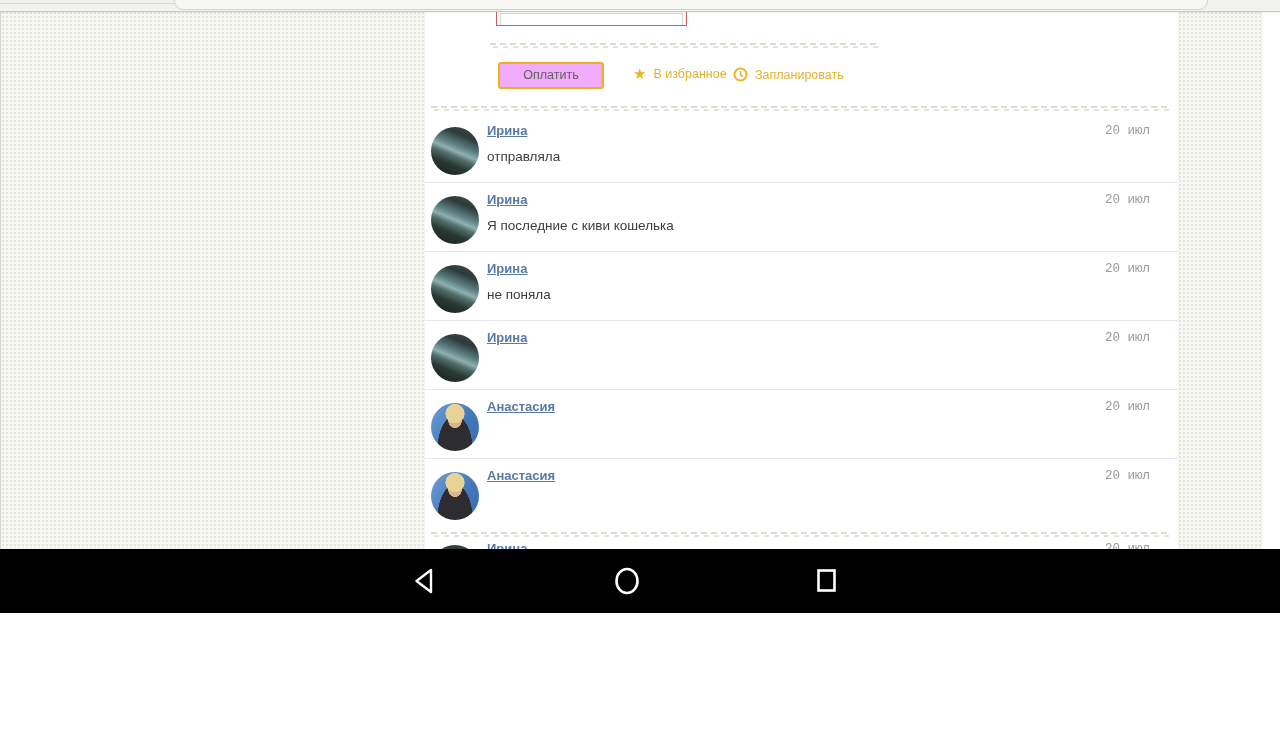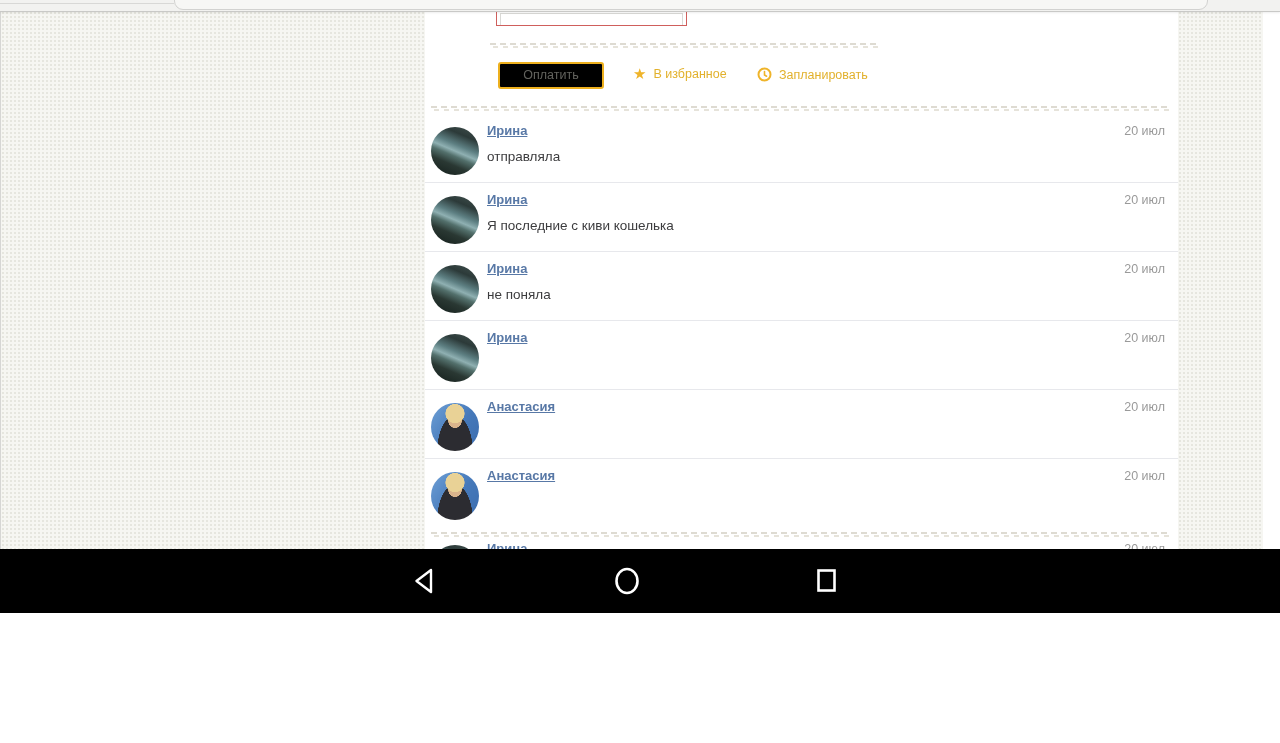--- a/index.html
+++ b/index.html
@@ -38,45 +38,45 @@
     background-image:repeating-linear-gradient(90deg,#dedbd2 0 6px,transparent 6px 10px),
                      repeating-linear-gradient(90deg,transparent 0 3px,#e6e3da 3px 8px,transparent 8px 10px);
     background-size:10px 2px,10px 2px;background-repeat:repeat-x,repeat-x;
     background-position:0 0,0 3px;}
   .dash.a{left:490px;top:43px;width:388px;}
   .dash.b{left:431px;top:106px;width:740px;}
   .dash.c{left:431px;top:532px;width:740px;}
 
   
   .pay-btn{position:absolute;left:498px;top:62px;width:106px;height:27px;box-sizing:border-box;
-           background:#000000;border:2px solid #edb01e;border-radius:3px;
+           background:#f0abfc;border:2px solid #edb01e;border-radius:3px;
            font-size:12.5px;color:#63635e;text-align:center;line-height:23px;cursor:pointer;z-index:3;}
   .gold-link{position:absolute;top:67px;display:flex;align-items:center;gap:7px;
              font-size:12.5px;color:#e2b12c;cursor:pointer;z-index:3;}
   .gold-link .star{font-size:15px;color:#efb42a;line-height:14px;}
   .fav{left:633px;}
-  .sched{left:757px;text-align:center;}
+  .sched{left:733px;text-align:center;}
 
   
   .msg-list{position:absolute;left:425px;top:114px;width:753px;height:435px;overflow:hidden;
             background:#fff;z-index:2;}
   .row{position:relative;height:69px;box-sizing:border-box;border-bottom:1px solid #e7e8ec;}
   .row.tall{height:80px;border-bottom:none;}
   .row.partial{height:30px;border-bottom:none;}
   .avatar{position:absolute;left:6px;top:13px;width:48px;height:48px;border-radius:50%;overflow:hidden;}
   .avatar.landscape{background:
      linear-gradient(203deg,#42524f 0%,#2c3a39 22%,#5d7f82 40%,#8fb0b2 50%,#53706c 58%,#2a3833 72%,#131d1a 100%);}
   .avatar.person{background:
      radial-gradient(circle at 50% 22%, #e9d296 0 21%, transparent 22%),
      radial-gradient(circle at 50% 38%, #d9b48c 0 17%, transparent 18%),
      radial-gradient(ellipse at 50% 102%, #2c2c31 0 52%, transparent 53%),
      linear-gradient(128deg,#6ea0d6 0%,#4679ba 55%,#3a6cae 100%);}
   .uname{position:absolute;left:62px;top:9px;font-size:13px;font-weight:bold;color:#5878a6;cursor:pointer;text-decoration:underline;}
   .utext{position:absolute;left:62px;top:31px;max-width:655px;font-size:13.5px;line-height:23px;color:#3c3c3e;}
-  .udate{position:absolute;right:13px;top:10px;font-size:12.5px;color:#9a9a9a;}
+  .udate{position:absolute;right:28px;top:10px;font-size:12.5px;color:#9a9a9a;font-family:Liberation Mono, monospace;}
 
   
   .navbar{position:absolute;left:0;top:549px;width:1280px;height:64px;background:#000;z-index:10;}
   .nav-ic{position:absolute;top:16px;width:32px;height:32px;display:flex;
           align-items:center;justify-content:center;cursor:pointer;}
   .nav-back{left:408px;}
   .nav-home{left:611px;}
   .nav-recents{left:811px;}
 </style>
 </head>

